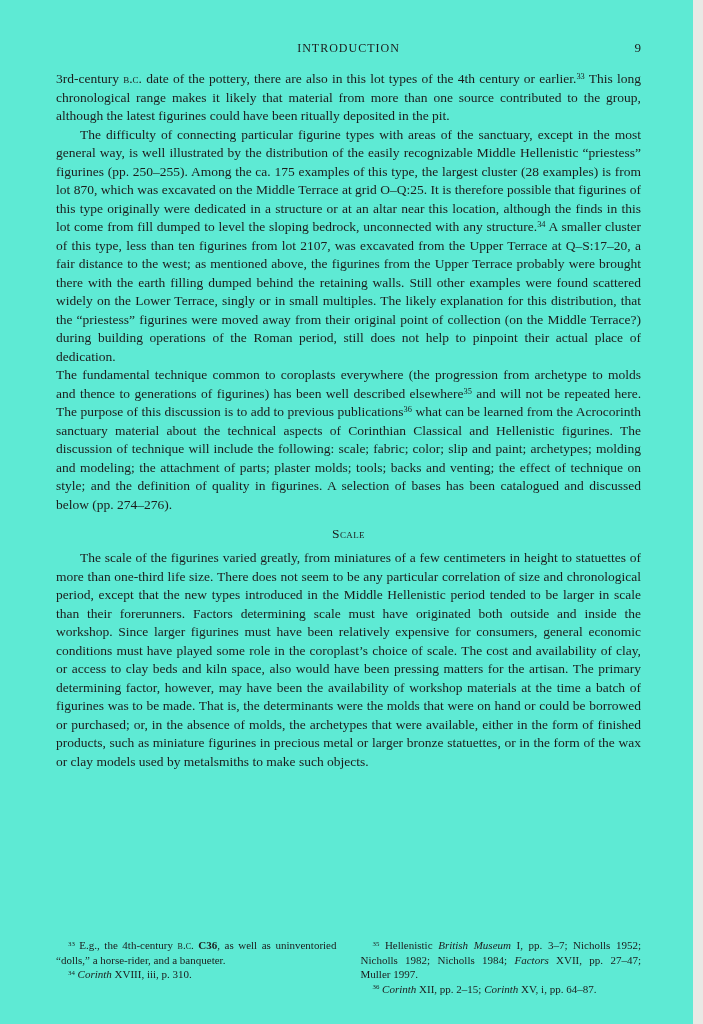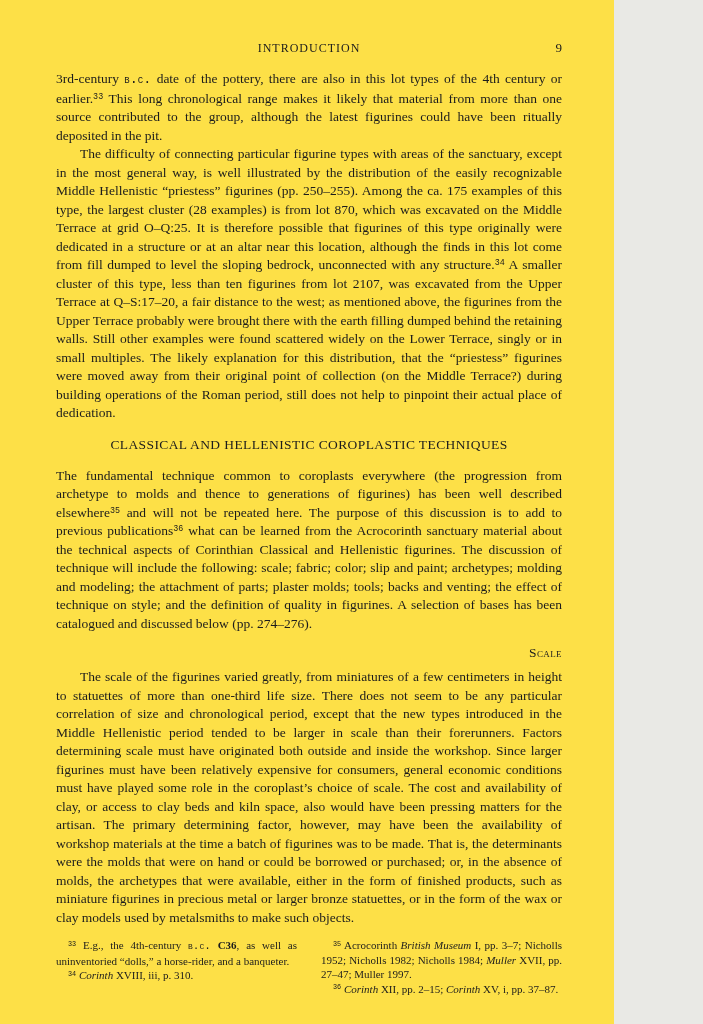--- a/index.html
+++ b/index.html
@@ -3,22 +3,22 @@
 <meta charset="utf-8">
 <style>
   html, body { margin: 0; padding: 0; }
   body {
     width: 703px; height: 1024px;
     background: #e9e9e5;
     font-family: "Liberation Serif", serif;
   }
   .page {
     position: relative;
-    width: 614px; height: 1024px;
-    background: #fde047;
+    width: 693px; height: 1024px;
+    background: #5eead4;
     color: #1c1c1c;
     overflow: hidden;
   }
   .content {
     position: absolute;
     left: 56px; right: 52px; top: 40px;
   }
   .running-head {
     display: grid;
     grid-template-columns: 1fr auto 1fr;
@@ -43,37 +43,36 @@
     hyphens: auto;
   }
   .para { margin: 0; }
   .para.indent { text-indent: 24px; }
   .fnref {
     font-size: 0.62em;
     line-height: 0;
     vertical-align: baseline;
     position: relative;
     top: -0.45em;
-    font-family: Liberation Mono, monospace;
   }
-  .sc { font-variant: small-caps; font-family: Liberation Mono, monospace; }
+  .sc { font-variant: small-caps; }
   h2.section-heading {
     font-weight: normal;
     font-size: 13.5px;
     letter-spacing: 0.4px;
     text-align: center;
     line-height: 18px;
     margin: 13px 0 13px 0;
   }
   h3.subsection-heading {
     font-weight: normal;
     font-size: 13.5px;
     font-variant: small-caps;
     letter-spacing: 0.4px;
-    text-align: right;
+    text-align: center;
     line-height: 18px;
     margin: 11px 0 6px 0;
   }
   .footnotes {
     position: absolute;
     left: 56px; right: 52px; bottom: 28px;
     display: flex;
     gap: 24px;
     font-size: 11px;
     line-height: 14.5px;
@@ -95,35 +94,34 @@
       <span class="rh-title">INTRODUCTION</span>
       <span class="rh-page">9</span>
     </div>
 
     <div class="body-text">
 
       <p class="para"><span>3rd-century </span><span class="sc">b.c.</span><span> date of the pottery, there are also in this lot types of the 4th century or earlier.</span><sup class="fnref">33</sup><span> This long chronological range makes it likely that material from more than one source contributed to the group, although the latest figurines could have been ritually deposited in the pit.</span></p>
 
       <p class="para indent"><span>The difficulty of connecting particular figurine types with areas of the sanctuary, except in the most general way, is well illustrated by the distribution of the easily recognizable Middle Hellenistic “priestess” figurines (pp. 250–255). Among the ca. 175 examples of this type, the largest cluster (28 examples) is from lot 870, which was excavated on the Middle Terrace at grid O–Q:25. It is therefore possible that figurines of this type originally were dedicated in a structure or at an altar near this location, although the finds in this lot come from fill dumped to level the sloping bedrock, unconnected with any structure.</span><sup class="fnref">34</sup><span> A smaller cluster of this type, less than ten figurines from lot 2107, was excavated from the Upper Terrace at Q–S:17–20, a fair distance to the west; as mentioned above, the figurines from the Upper Terrace probably were brought there with the earth filling dumped behind the retaining walls. Still other examples were found scattered widely on the Lower Terrace, singly or in small multiples. The likely explanation for this distribution, that the “priestess” figurines were moved away from their original point of collection (on the Middle Terrace?) during building operations of the Roman period, still does not help to pinpoint their actual place of dedication.</span></p>
 
-      <h2 class="section-heading">CLASSICAL AND HELLENISTIC COROPLASTIC TECHNIQUES</h2>
 
       <p class="para"><span>The fundamental technique common to coroplasts everywhere (the progression from archetype to molds and thence to generations of figurines) has been well described elsewhere</span><sup class="fnref">35</sup><span> and will not be repeated here. The purpose of this discussion is to add to previous publications</span><sup class="fnref">36</sup><span> what can be learned from the Acrocorinth sanctuary material about the technical aspects of Corinthian Classical and Hellenistic figurines. The discussion of technique will include the following: scale; fabric; color; slip and paint; archetypes; molding and modeling; the attachment of parts; plaster molds; tools; backs and venting; the effect of technique on style; and the definition of quality in figurines. A selection of bases has been catalogued and discussed below (pp. 274–276).</span></p>
 
       <h3 class="subsection-heading">Scale</h3>
 
       <p class="para indent"><span>The scale of the figurines varied greatly, from miniatures of a few centimeters in height to statuettes of more than one-third life size. There does not seem to be any particular correlation of size and chronological period, except that the new types introduced in the Middle Hellenistic period tended to be larger in scale than their forerunners. Factors determining scale must have originated both outside and inside the workshop. Since larger figurines must have been relatively expensive for consumers, general economic conditions must have played some role in the coroplast’s choice of scale. The cost and availability of clay, or access to clay beds and kiln space, also would have been pressing matters for the artisan. The primary determining factor, however, may have been the availability of workshop materials at the time a batch of figurines was to be made. That is, the determinants were the molds that were on hand or could be borrowed or purchased; or, in the absence of molds, the archetypes that were available, either in the form of finished products, such as miniature figurines in precious metal or larger bronze statuettes, or in the form of the wax or clay models used by metalsmiths to make such objects.</span></p>
 
 
     </div>
   </div>
 
   <div class="footnotes">
     <div class="fn-col">
       <p class="fn"><sup class="fnref">33</sup><span> E.g., the 4th-century </span><span class="sc">b.c.</span><span> </span><b>C36</b><span>, as well as uninventoried “dolls,” a horse-rider, and a banqueter.</span></p>
       <p class="fn"><sup class="fnref">34</sup><span> </span><i>Corinth</i><span> XVIII, iii, p. 310.</span></p>
     </div>
     <div class="fn-col">
-      <p class="fn"><sup class="fnref">35</sup><span> Acrocorinth </span><i>British Museum</i><span> I, pp. 3–7; Nicholls 1952; Nicholls 1982; Nicholls 1984; </span><i>Muller</i><span> XVII, pp. 27–47; Muller 1997.</span></p>
-      <p class="fn"><sup class="fnref">36</sup><span> </span><i>Corinth</i><span> XII, pp. 2–15; </span><i>Corinth</i><span> XV, i, pp. 37–87.</span></p>
+      <p class="fn"><sup class="fnref">35</sup><span> Hellenistic </span><i>British Museum</i><span> I, pp. 3–7; Nicholls 1952; Nicholls 1982; Nicholls 1984; </span><i>Factors</i><span> XVII, pp. 27–47; Muller 1997.</span></p>
+      <p class="fn"><sup class="fnref">36</sup><span> </span><i>Corinth</i><span> XII, pp. 2–15; </span><i>Corinth</i><span> XV, i, pp. 64–87.</span></p>
     </div>
   </div>
 </div>
 
 </body></html>

